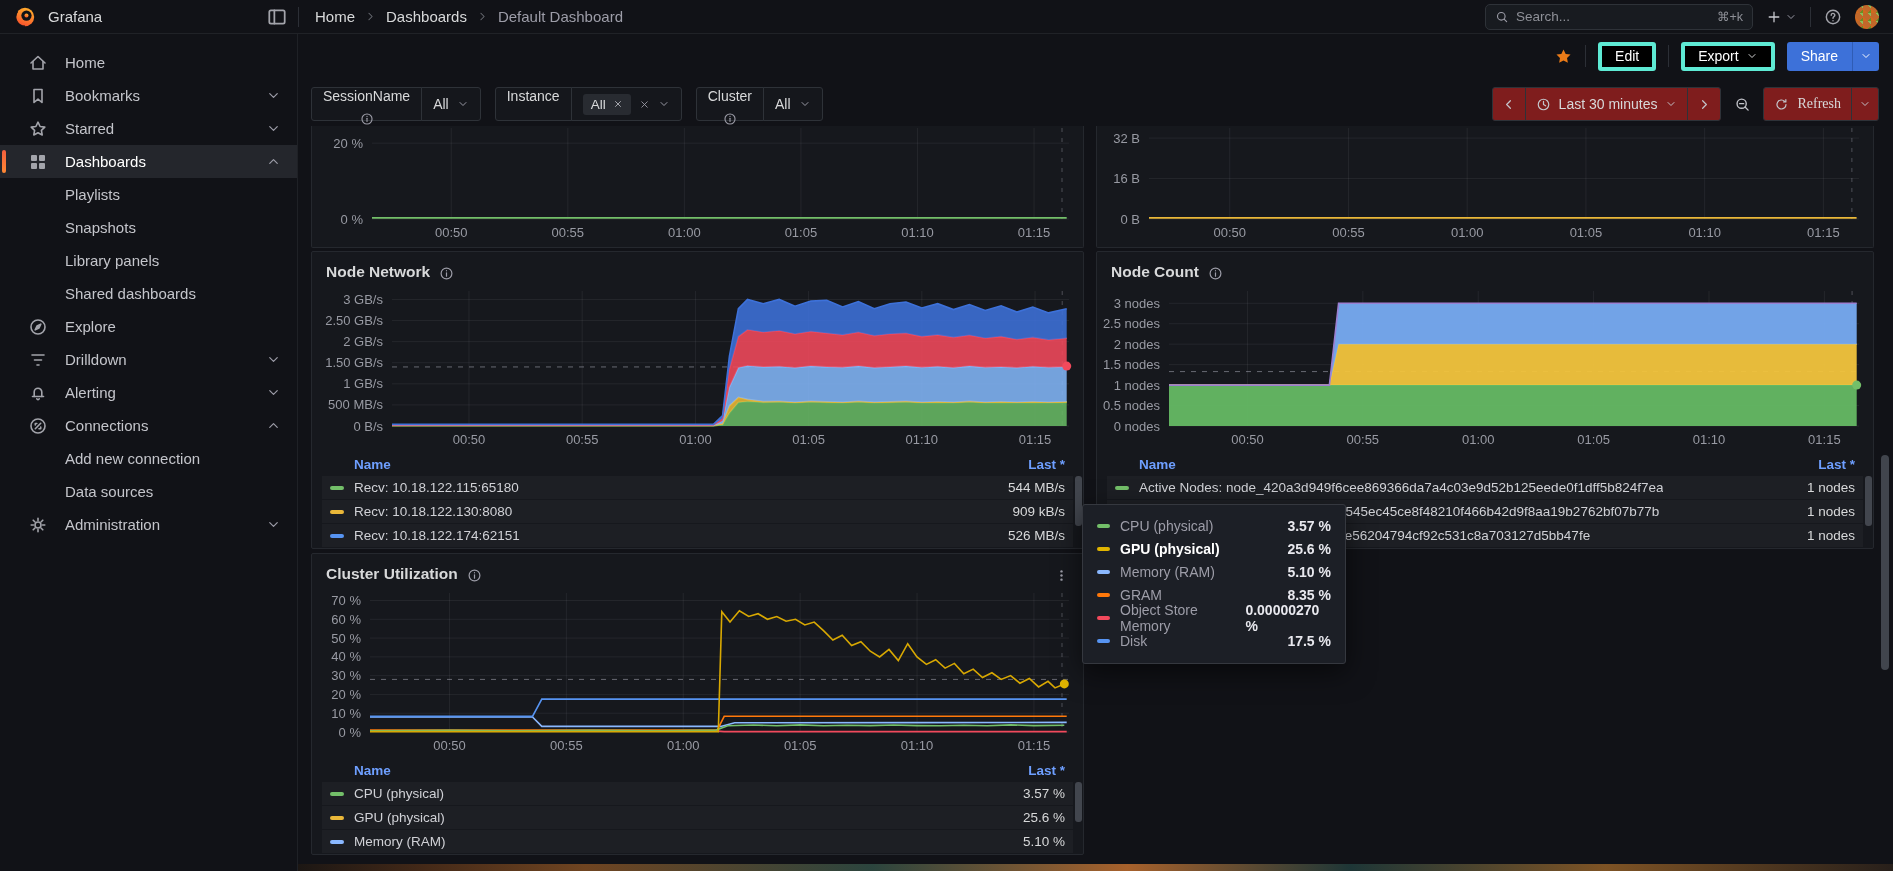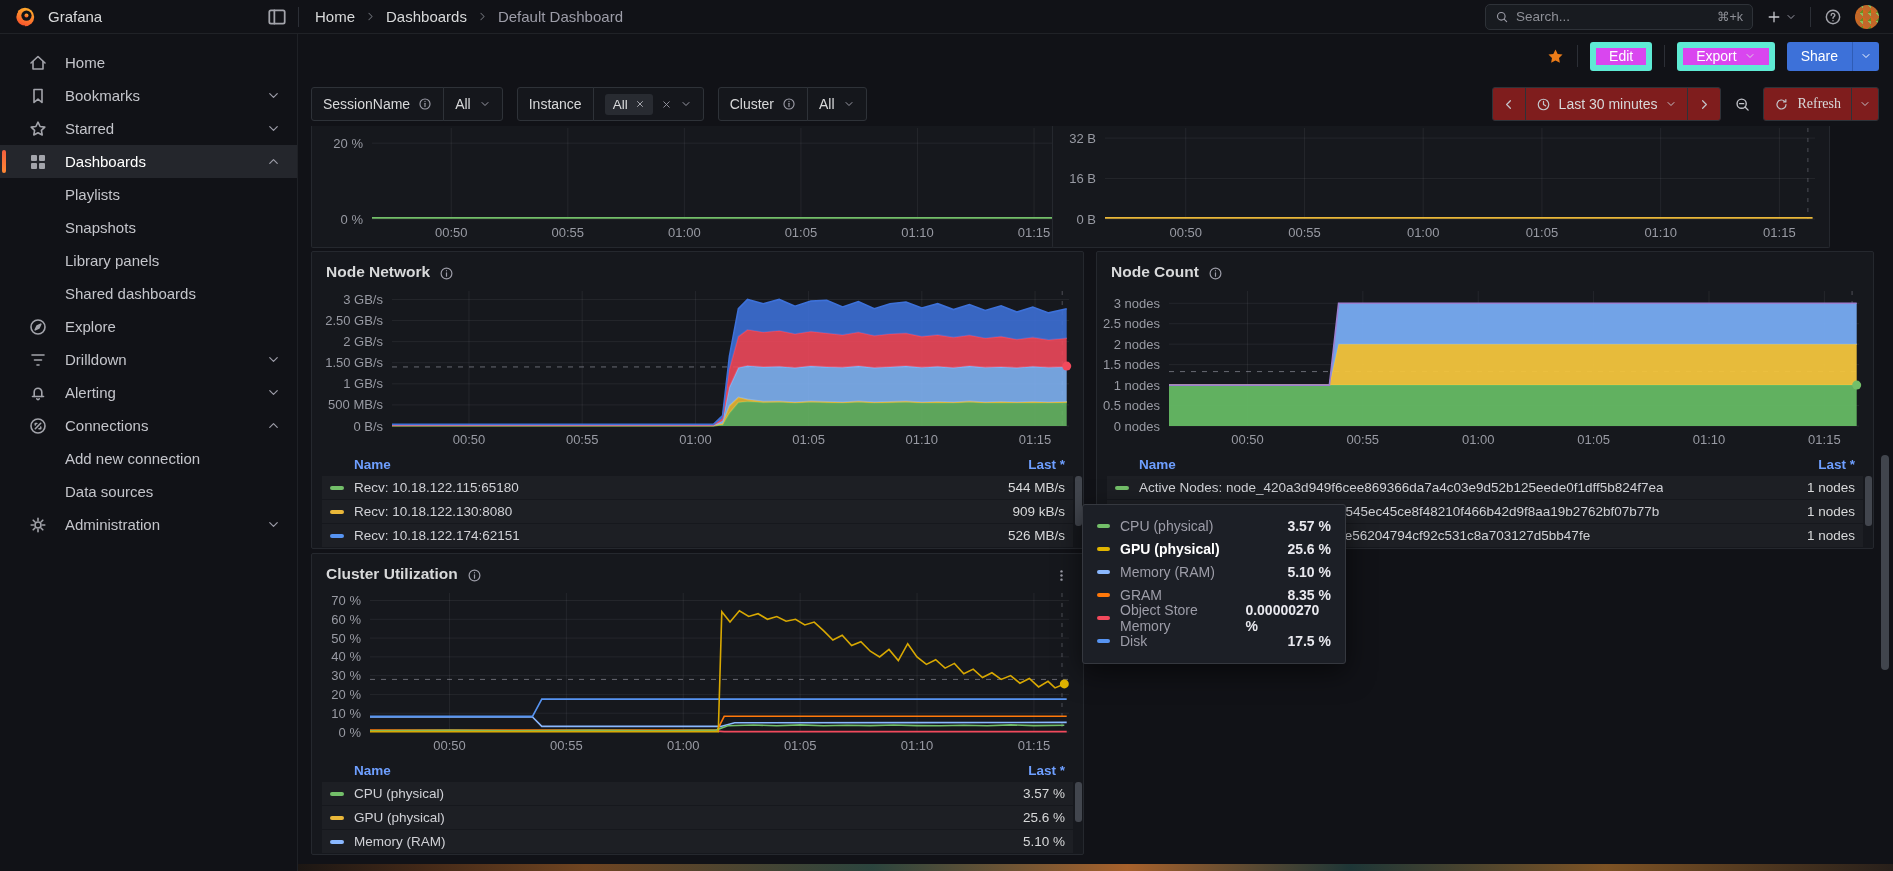--- a/index.html
+++ b/index.html
@@ -54,36 +54,36 @@
   .nav-item.indent .nav-ic { visibility:hidden; }
   .nav-label { margin-left:17px; font-size:15px; }
   .nav-chev { width:15px; height:15px; margin-left:auto; margin-right:16px; color:#9d9da8; }
 
   
   .actionbar { position:absolute; top:34px; left:298px; right:0; height:44px; display:flex;
                align-items:center; justify-content:flex-end; gap:12px; padding-right:14px; }
   .fav-star { width:19px; height:19px; cursor:pointer; }
   .act-divider { width:1px; height:22px; background:#2c2f36; }
   .btn { height:29px; display:flex; align-items:center; gap:7px; padding:0 13px; border-radius:3px;
-         background:#d946ef; color:#ffffff; font-size:14px; font-weight:500; cursor:pointer; border:6px solid #5eead4; }
+         background:#000000; color:#ffffff; font-size:14px; font-weight:500; cursor:pointer; border:4px solid #5eead4; }
   .btn .chev { width:12px; height:12px; color:#d8d9da; }
   .share-group { display:flex; height:29px; cursor:pointer; }
   .share-main { background:#3d71d9; color:#fff; display:flex; align-items:center; padding:0 14px;
                 border-radius:3px 0 0 3px; font-size:14px; font-weight:500; }
   .share-caret { background:#3d71d9; border-left:1px solid #2f5cb5; width:27px; display:flex; align-items:center;
                  justify-content:center; border-radius:0 3px 3px 0; }
   .share-caret .icon { width:12px; height:12px; color:#fff; }
 
   
   .filterbar { position:absolute; top:86px; left:311px; right:14px; height:36px; display:flex; align-items:center; }
   .fgroup { display:flex; margin-right:14px; }
   .fbox { height:34px; display:flex; align-items:center; gap:8px; padding:0 11px; background:#15171c;
           border:1px solid #2e3238; font-size:14px; color:#d8d9da; }
   .fbox + .fbox { margin-left:-1px; }
-  .fbox:first-child { border-radius:3px 0 0 3px; }
+  .fbox:first-child { border-radius:3px 0 0 3px;flex-direction:column; }
   .fbox:last-child { border-radius:0 3px 3px 0; }
   .fbox .info { width:14px; height:14px; color:#9d9da8; }
   .fbox .chev { width:12px; height:12px; color:#9d9da8; }
   .fbox .clear-x { width:11px; height:11px; color:#9d9da8; }
   .ftag { background:#282b31; border-radius:3px; padding:3px 8px; display:flex; gap:7px; align-items:center; font-size:13.5px; }
   .ftag .icon { width:10px; height:10px; color:#c4c5cb; }
   .timebar { margin-left:auto; display:flex; align-items:center; gap:0; }
   .tbtn { height:34px; display:flex; align-items:center; gap:8px; padding:0 10px; background:#7f1d1d;
           border:1px solid #2e3238; color:#d8d9da; font-size:14px; font-weight:500; cursor:pointer; }
   .tbtn .icon { width:15px; height:15px; color:#c4c5cb; }
@@ -570,21 +570,21 @@
         <text x="488.92307692307696" y="111" text-anchor="middle">01:05</text>
         <line x1="605.4782608695652" x2="605.4782608695652" y1="2" y2="93" stroke="rgba(204,204,220,0.08)"></line>
         <text x="605.4782608695652" y="111" text-anchor="middle">01:10</text>
         <line x1="722.0334448160536" x2="722.0334448160536" y1="2" y2="93" stroke="rgba(204,204,220,0.08)"></line>
         <text x="722.0334448160536" y="111" text-anchor="middle">01:15</text>
         <line x1="750.0066889632108" x2="750.0066889632108" y1="2" y2="93" stroke="rgba(204,204,220,0.3)" stroke-dasharray="4 6"></line>
         <path d="M60.0 91.9 L 754.7 91.9" fill="none" stroke="#73bf69" stroke-width="1.6"></path>
       </svg></div>
 </div>
 
-<div class="panel" style="left:1052px;top:126px;width:778px;height:122px;border-top:none;border-radius:0 0 2px 2px">
+<div class="panel" style="left:1096px;top:126px;width:778px;height:122px;border-top:none;border-radius:0 0 2px 2px">
   <div class="chart"><svg width="776" height="121">
         <line x1="52" x2="762" y1="12.111111111111116" y2="12.111111111111116" stroke="rgba(204,204,220,0.08)"></line>
         <text x="43" y="16.611111111111114" text-anchor="end">32 B</text>
         <line x1="52" x2="762" y1="52.55555555555556" y2="52.55555555555556" stroke="rgba(204,204,220,0.08)"></line>
         <text x="43" y="57.05555555555556" text-anchor="end">16 B</text>
         <line x1="52" x2="762" y1="93" y2="93" stroke="rgba(204,204,220,0.08)"></line>
         <text x="43" y="97.5" text-anchor="end">0 B</text>
         <line x1="132.73578595317724" x2="132.73578595317724" y1="2" y2="93" stroke="rgba(204,204,220,0.08)"></line>
         <text x="132.73578595317724" y="111" text-anchor="middle">00:50</text>
         <line x1="251.4648829431438" x2="251.4648829431438" y1="2" y2="93" stroke="rgba(204,204,220,0.08)"></line>

